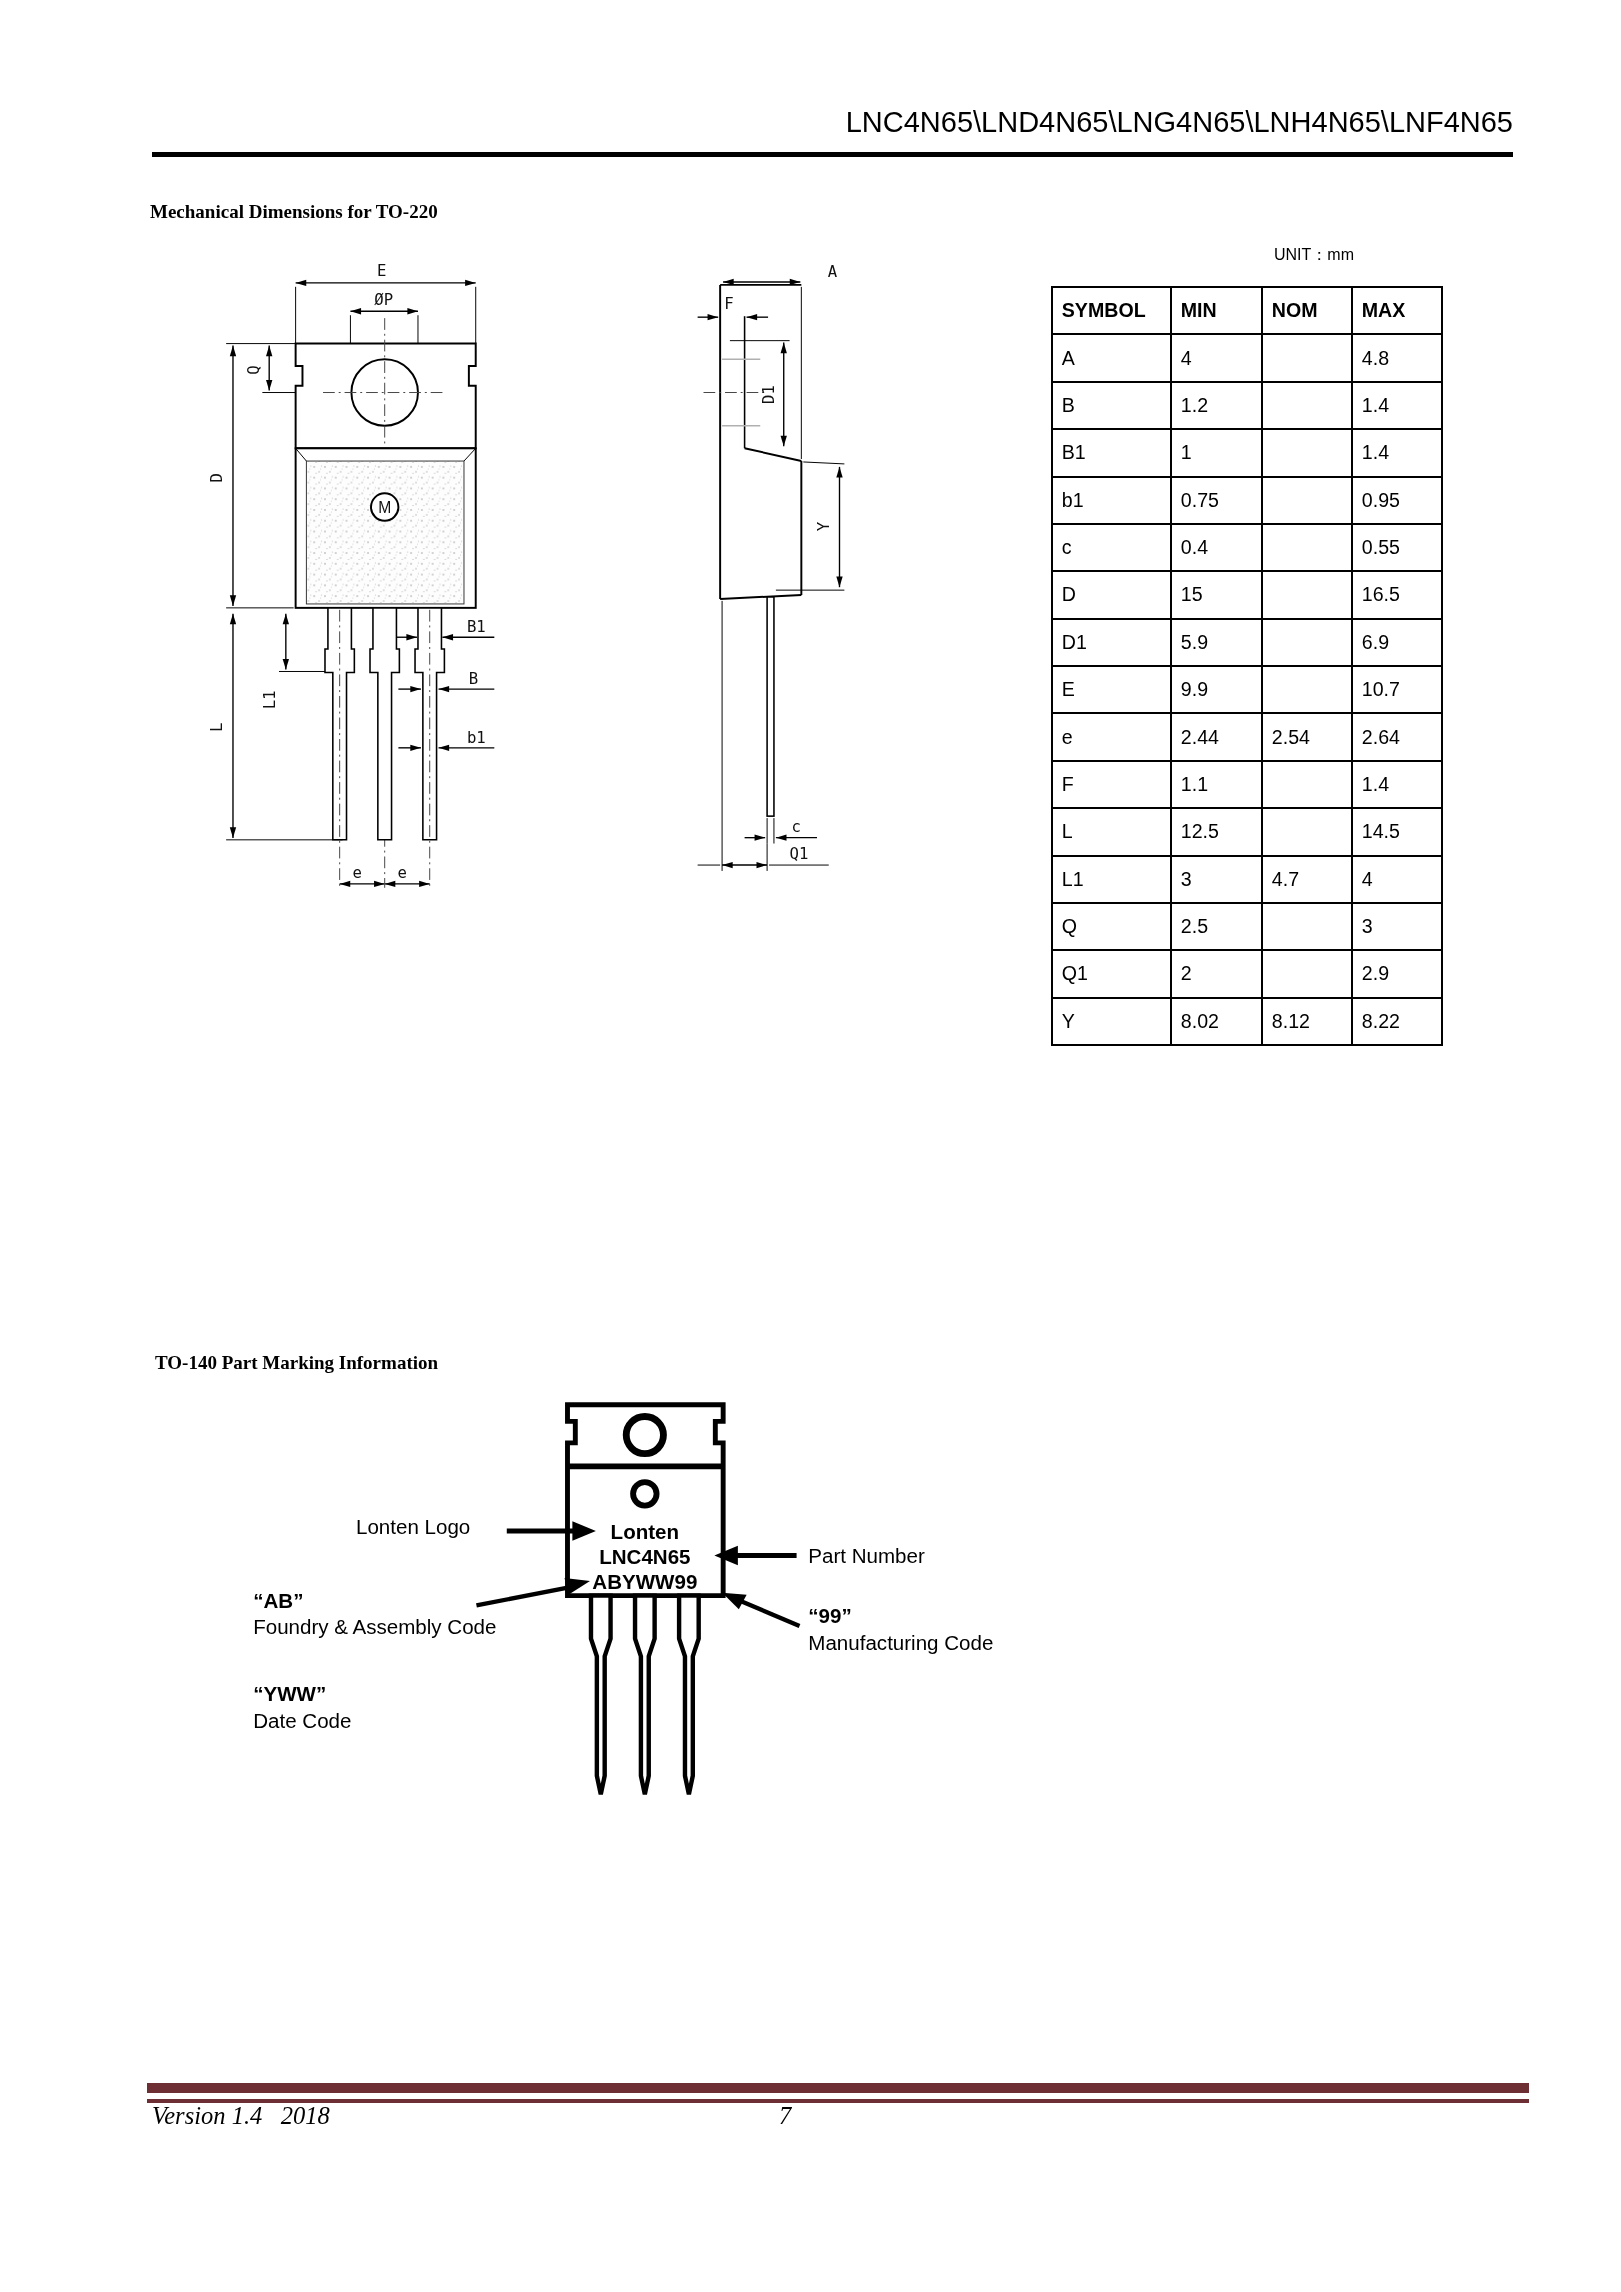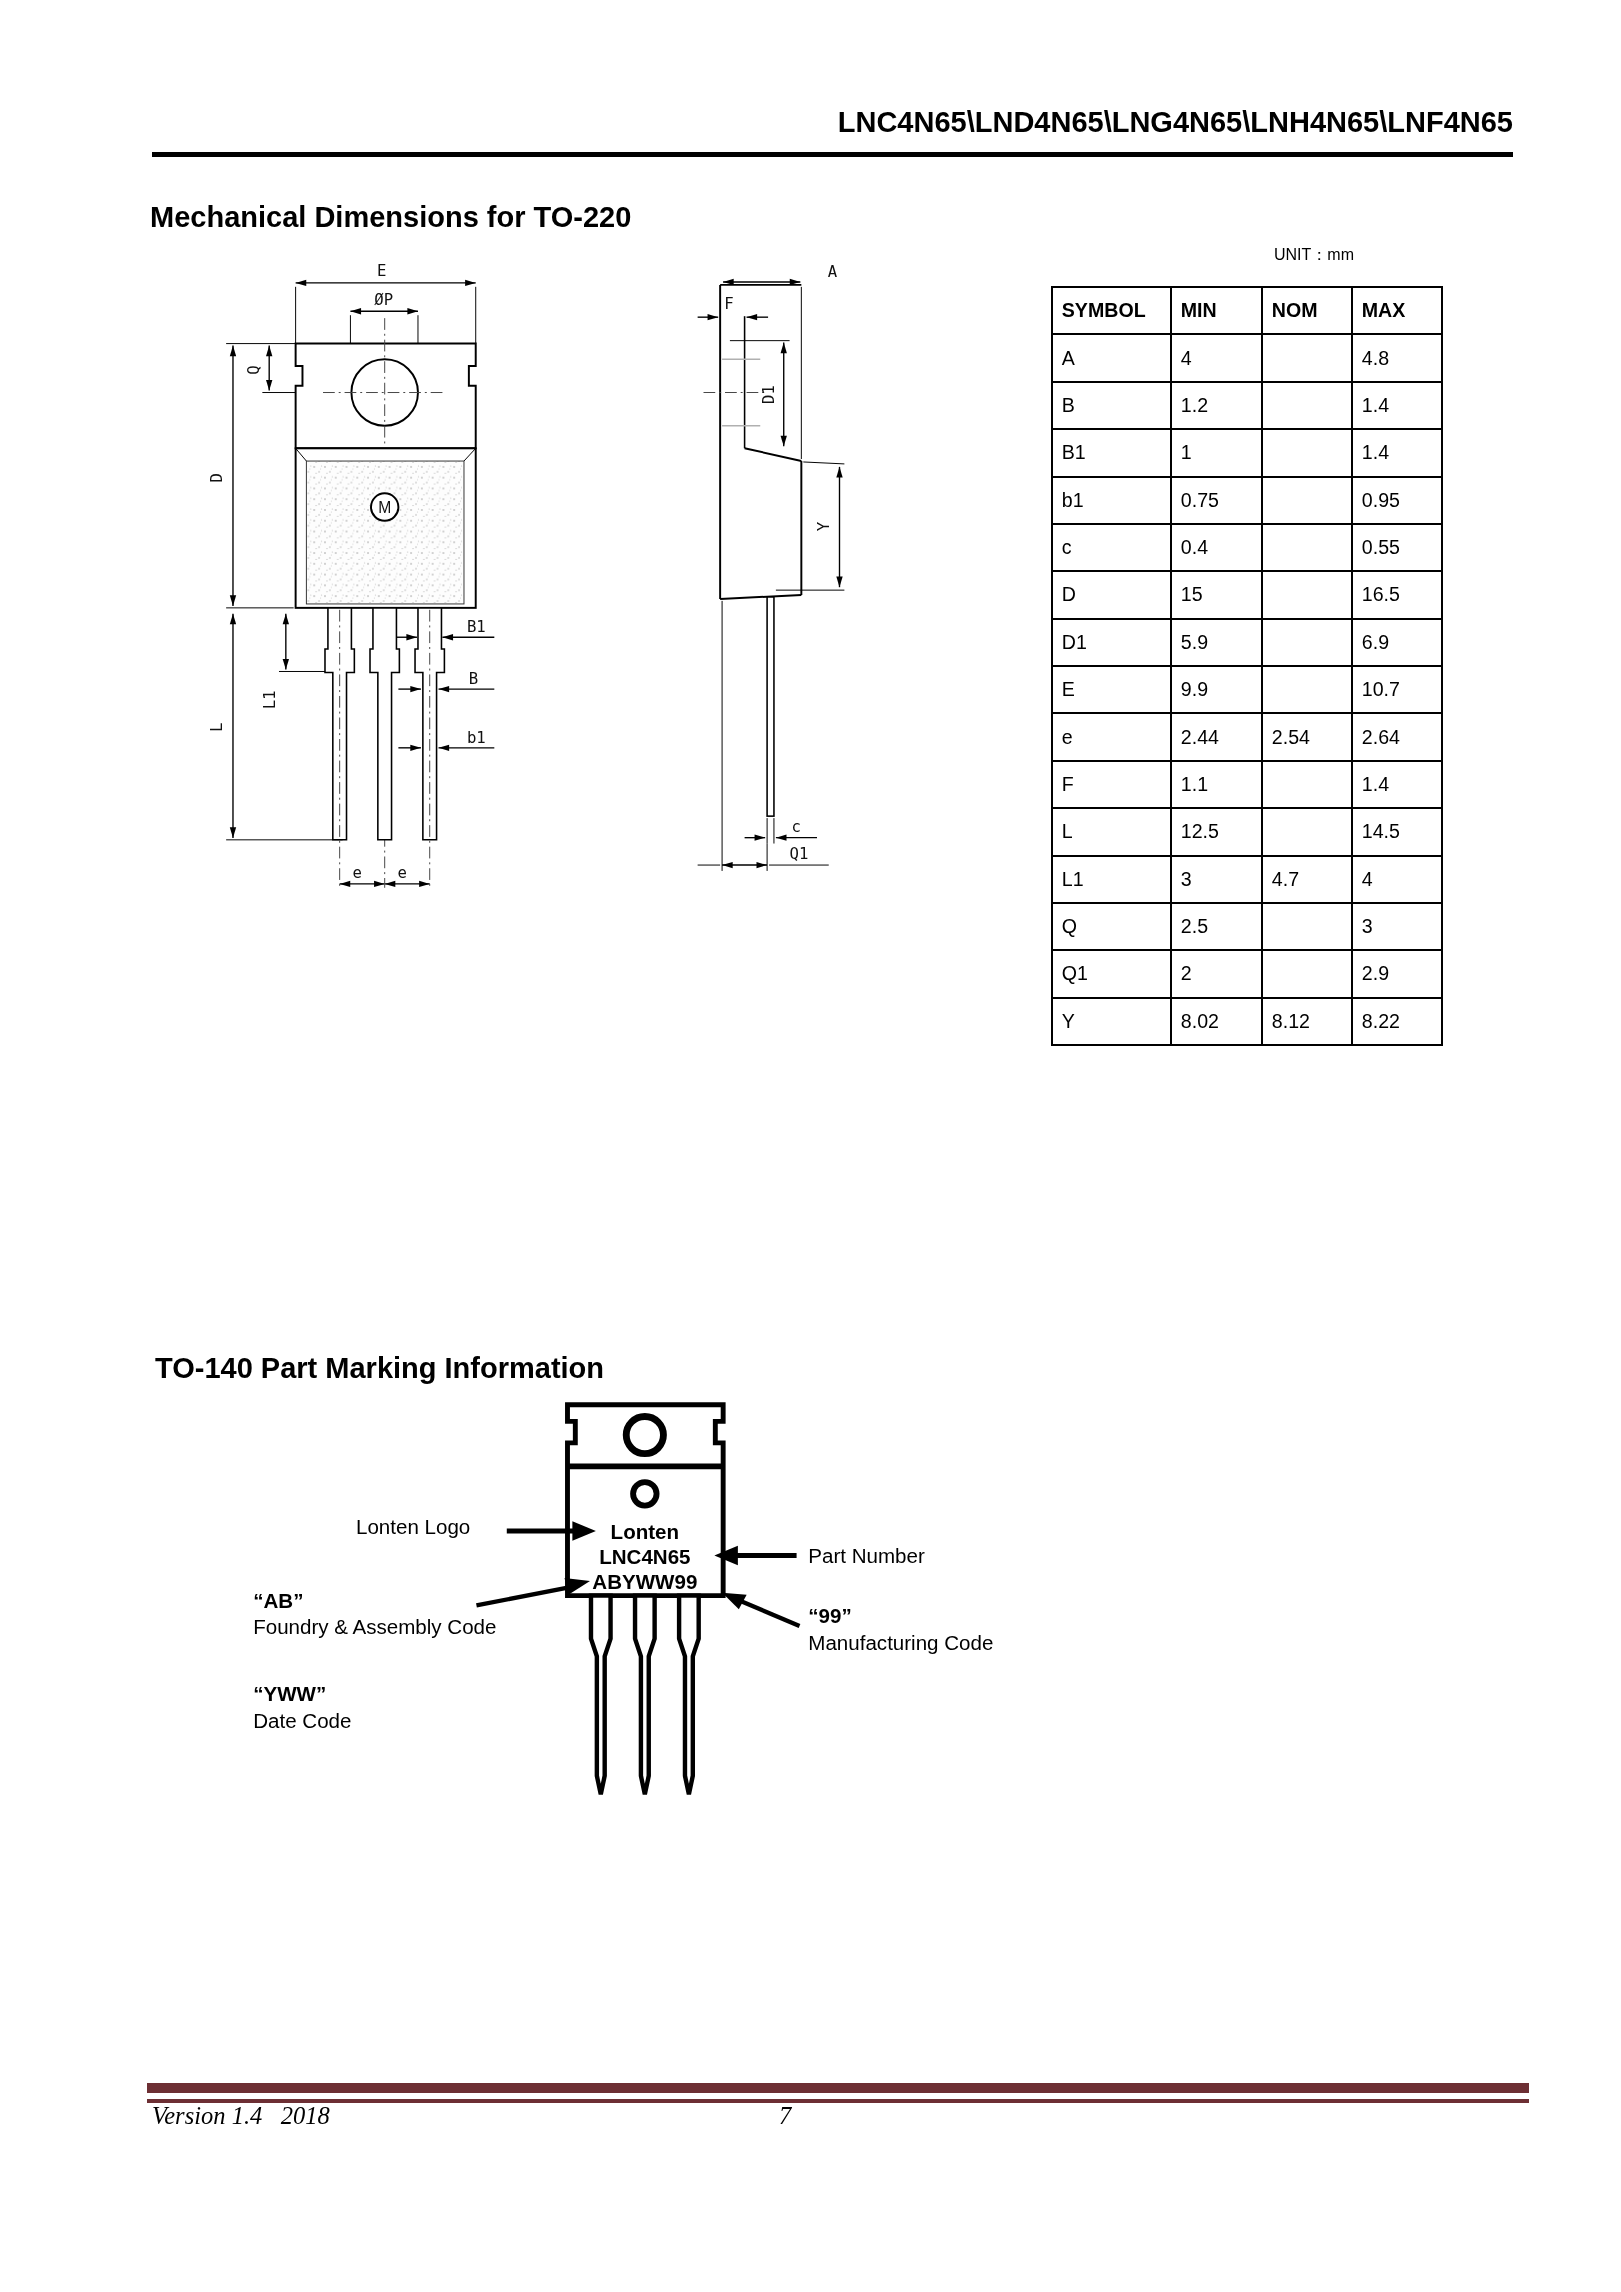--- a/index.html
+++ b/index.html
@@ -1,21 +1,21 @@
 <!DOCTYPE html>
 <html><head>
 <meta charset="utf-8">
 <style>
   html,body{margin:0;padding:0;background:#e8e8e8;}
   .page{position:relative;width:1621px;height:2293px;background:#ffffff;
         font-family:"Liberation Sans",sans-serif;color:#000;overflow:hidden;}
   .abs{position:absolute;}
-  .header-title{top:106px;right:108px;font-size:29px;font-weight:bold;letter-spacing:0px;}
+  .header-title{top:106px;right:108px;font-size:29px;font-weight:normal;letter-spacing:0px;}
   .header-rule{left:152px;top:152px;width:1361px;height:4.9px;background:#000;}
-  .section-heading{font-size:29px;font-weight:bold;}
+  .section-heading{font-size:19px;font-weight:bold;font-family:Liberation Serif, serif;}
   .mech-heading{left:150px;top:201px;}
   .marking-heading{left:155px;top:1352px;}
   .unit-label{left:1274px;top:245px;font-size:16px;}
   table.dims{position:absolute;left:1051px;top:286px;width:390px;height:760px;
              border-collapse:collapse;table-layout:fixed;border:2.9px solid #000;padding-left:44px;}
   table.dims th,table.dims td{border:2px solid #000;font-size:19.6px;text-align:left;
              padding:0 0 0 8.8px;vertical-align:middle;}
   table.dims th{font-weight:bold;}
   svg text{font-family:"DejaVu Sans Mono","Liberation Mono",monospace;font-size:16px;fill:#111;}
   svg text.lbl{font-family:"Liberation Sans",sans-serif;font-size:21px;fill:#000;}

